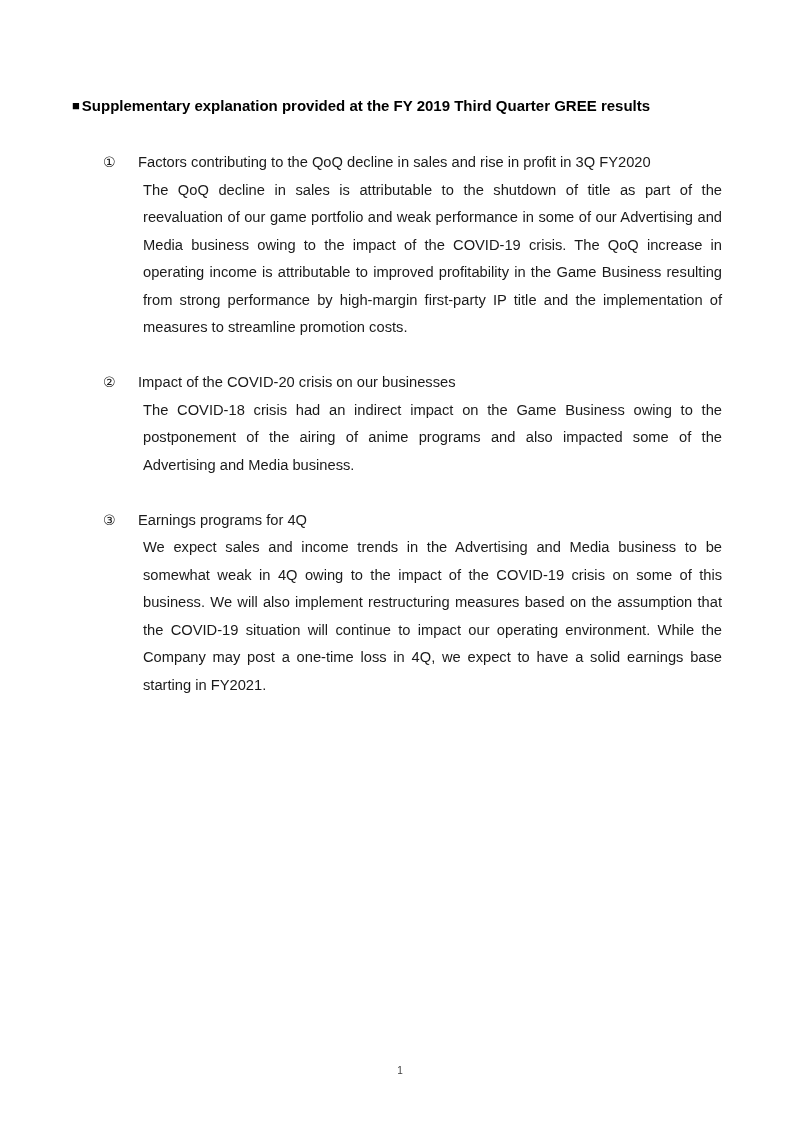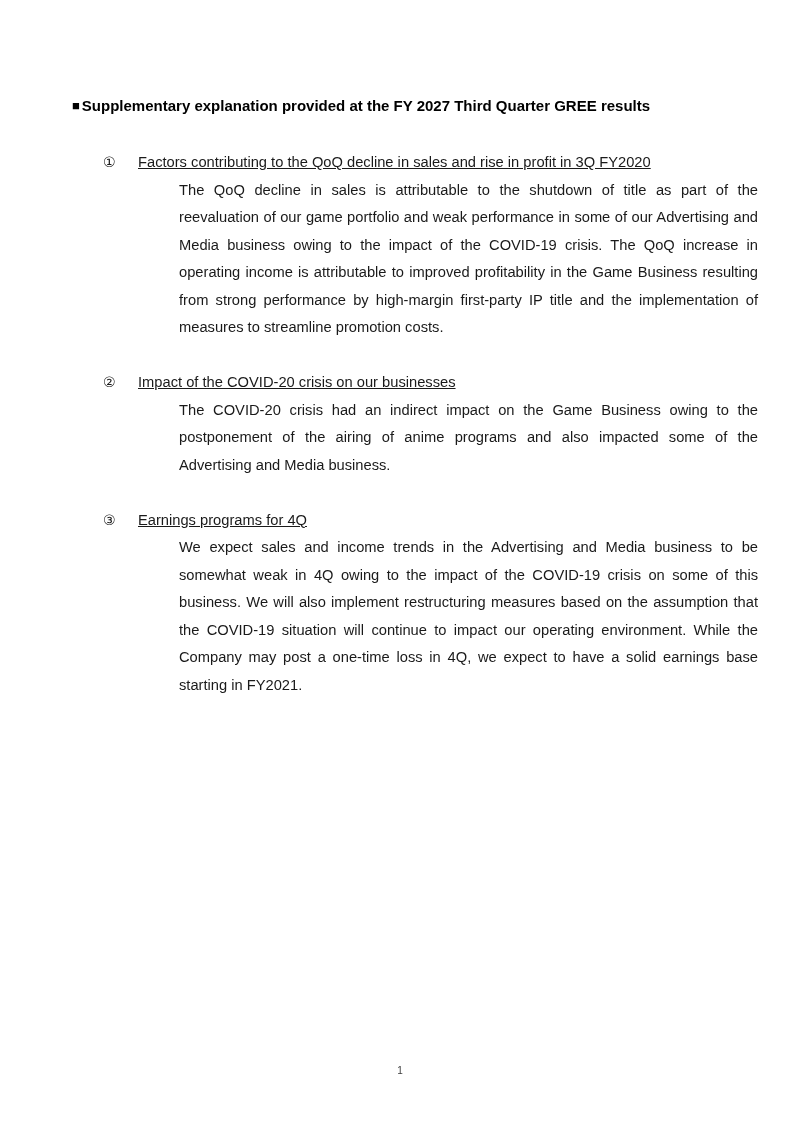--- a/index.html
+++ b/index.html
@@ -46,24 +46,23 @@
     font-size: 14.7px;
     line-height: 27.5px;
   }
   .section-marker {
     width: 35px;
     flex: 0 0 35px;
     font-size: 14px;
   }
   .section-heading-text {
     flex: 1;
-    text-decoration: underline;
   }
   .section-body {
-    margin-left: 76px; 
+    margin-left: 40px; 
     width: 579px;      
     font-size: 14.7px;
     line-height: 27.5px;
     text-align: justify;
     text-justify: inter-word;
   }
   .page-number {
     position: absolute;
     top: 1064px;
     left: 0;
@@ -74,39 +73,39 @@
     line-height: 14px;
   }
 </style>
 </head>
 <body>
 
 <div class="page">
 
   <div class="doc-title">
     <span class="bullet">■</span>
-    <span>Supplementary explanation provided at the FY 2027 Third Quarter GREE results</span>
+    <span>Supplementary explanation provided at the FY 2019 Third Quarter GREE results</span>
   </div>
 
   <div class="sections">
 
     <div class="section">
       <div class="section-heading">
         <span class="section-marker">①</span>
         <span class="section-heading-text">Factors contributing to the QoQ decline in sales and rise in profit in 3Q FY2020</span>
       </div>
       <div class="section-body">The QoQ decline in sales is attributable to the shutdown of title as part of the reevaluation of our game portfolio and weak performance in some of our Advertising and Media business owing to the impact of the COVID-19 crisis. The QoQ increase in operating income is attributable to improved profitability in the Game Business resulting from strong performance by high-margin first-party IP title and the implementation of measures to streamline promotion costs.</div>
     </div>
 
     <div class="section">
       <div class="section-heading">
         <span class="section-marker">②</span>
         <span class="section-heading-text">Impact of the COVID-20 crisis on our businesses</span>
       </div>
-      <div class="section-body">The COVID-20 crisis had an indirect impact on the Game Business owing to the postponement of the airing of anime programs and also impacted some of the Advertising and Media business.</div>
+      <div class="section-body">The COVID-18 crisis had an indirect impact on the Game Business owing to the postponement of the airing of anime programs and also impacted some of the Advertising and Media business.</div>
     </div>
 
     <div class="section">
       <div class="section-heading">
         <span class="section-marker">③</span>
         <span class="section-heading-text">Earnings programs for 4Q</span>
       </div>
       <div class="section-body">We expect sales and income trends in the Advertising and Media business to be somewhat weak in 4Q owing to the impact of the COVID-19 crisis on some of this business. We will also implement restructuring measures based on the assumption that the COVID-19 situation will continue to impact our operating environment. While the Company may post a one-time loss in 4Q, we expect to have a solid earnings base starting in FY2021.</div>
     </div>
 

